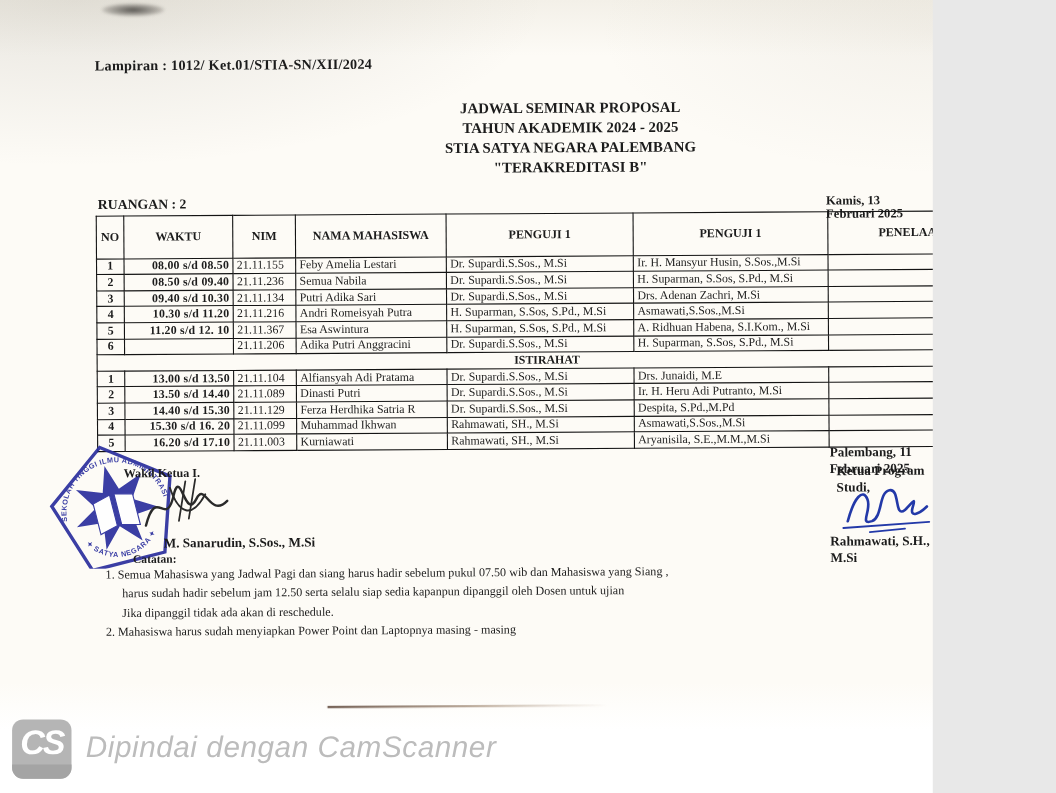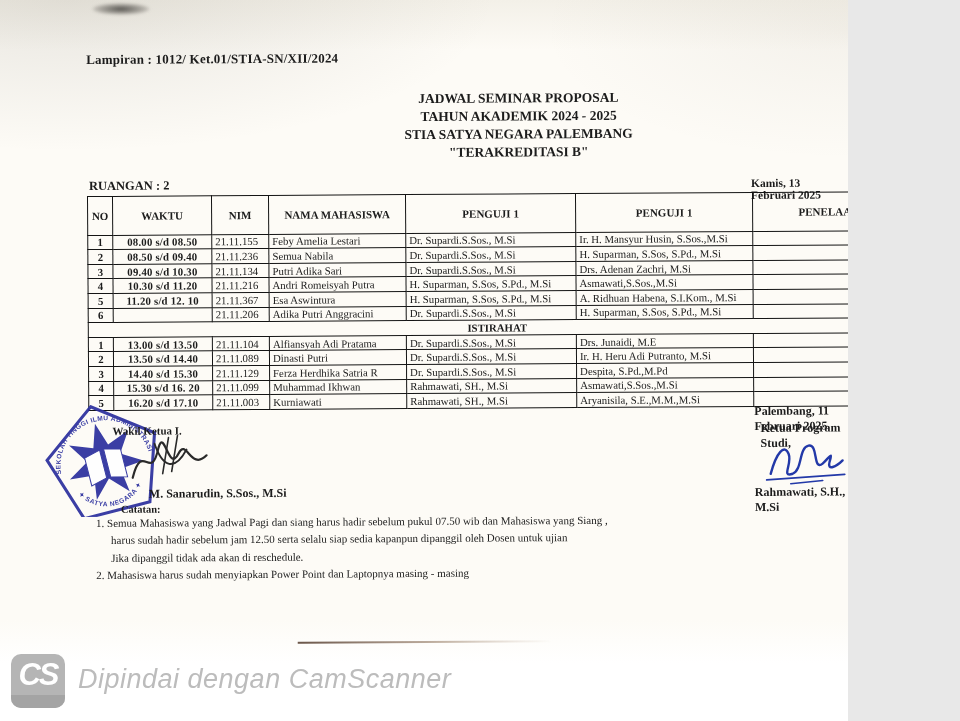--- a/index.html
+++ b/index.html
@@ -23,21 +23,21 @@
   .room{left:90px;top:177px;font-size:12.5px;}
   .daydate{left:752px;top:179px;font-size:11.5px;}
 
   table.sched{position:absolute;left:88px;top:194px;width:818px;border-collapse:collapse;table-layout:fixed;}
   table.sched th,table.sched td{
     border:1.6px solid #141414;overflow:hidden;white-space:nowrap;
     font-size:10.8px;padding:0 3px;height:13.6px;line-height:12px;vertical-align:middle;
   }
   table.sched th{font-size:11px;text-align:center;padding:12px 2px;}
   td.c-no{text-align:center;font-weight:bold;font-size:10px;}
-  td.c-waktu{text-align:center;font-weight:bold;font-size:9px;letter-spacing:.2px;margin-left:18px;}
+  td.c-waktu{text-align:right;font-weight:bold;font-size:9px;letter-spacing:.2px;margin-left:18px;}
   td.c-nim{font-size:10.8px;}
   td.break{text-align:center;font-weight:bold;font-size:11px;height:13px;}
 
   .stamp{left:40px;top:400px;width:128px;height:115px;opacity:.92;}
   .left-title{left:112px;top:423px;font-size:11px;z-index:3;}
   .sig-black{left:122px;top:424px;width:100px;height:66px;z-index:4;}
   .left-name{left:131px;top:485px;font-size:12px;z-index:3;padding-left:17px;}
   .catatan{left:120px;top:502px;font-size:10.5px;}
   .notes{left:95px;top:513px;width:620px;font-size:11px;line-height:17.4px;}
   .notes .cont{margin-left:15px;}

